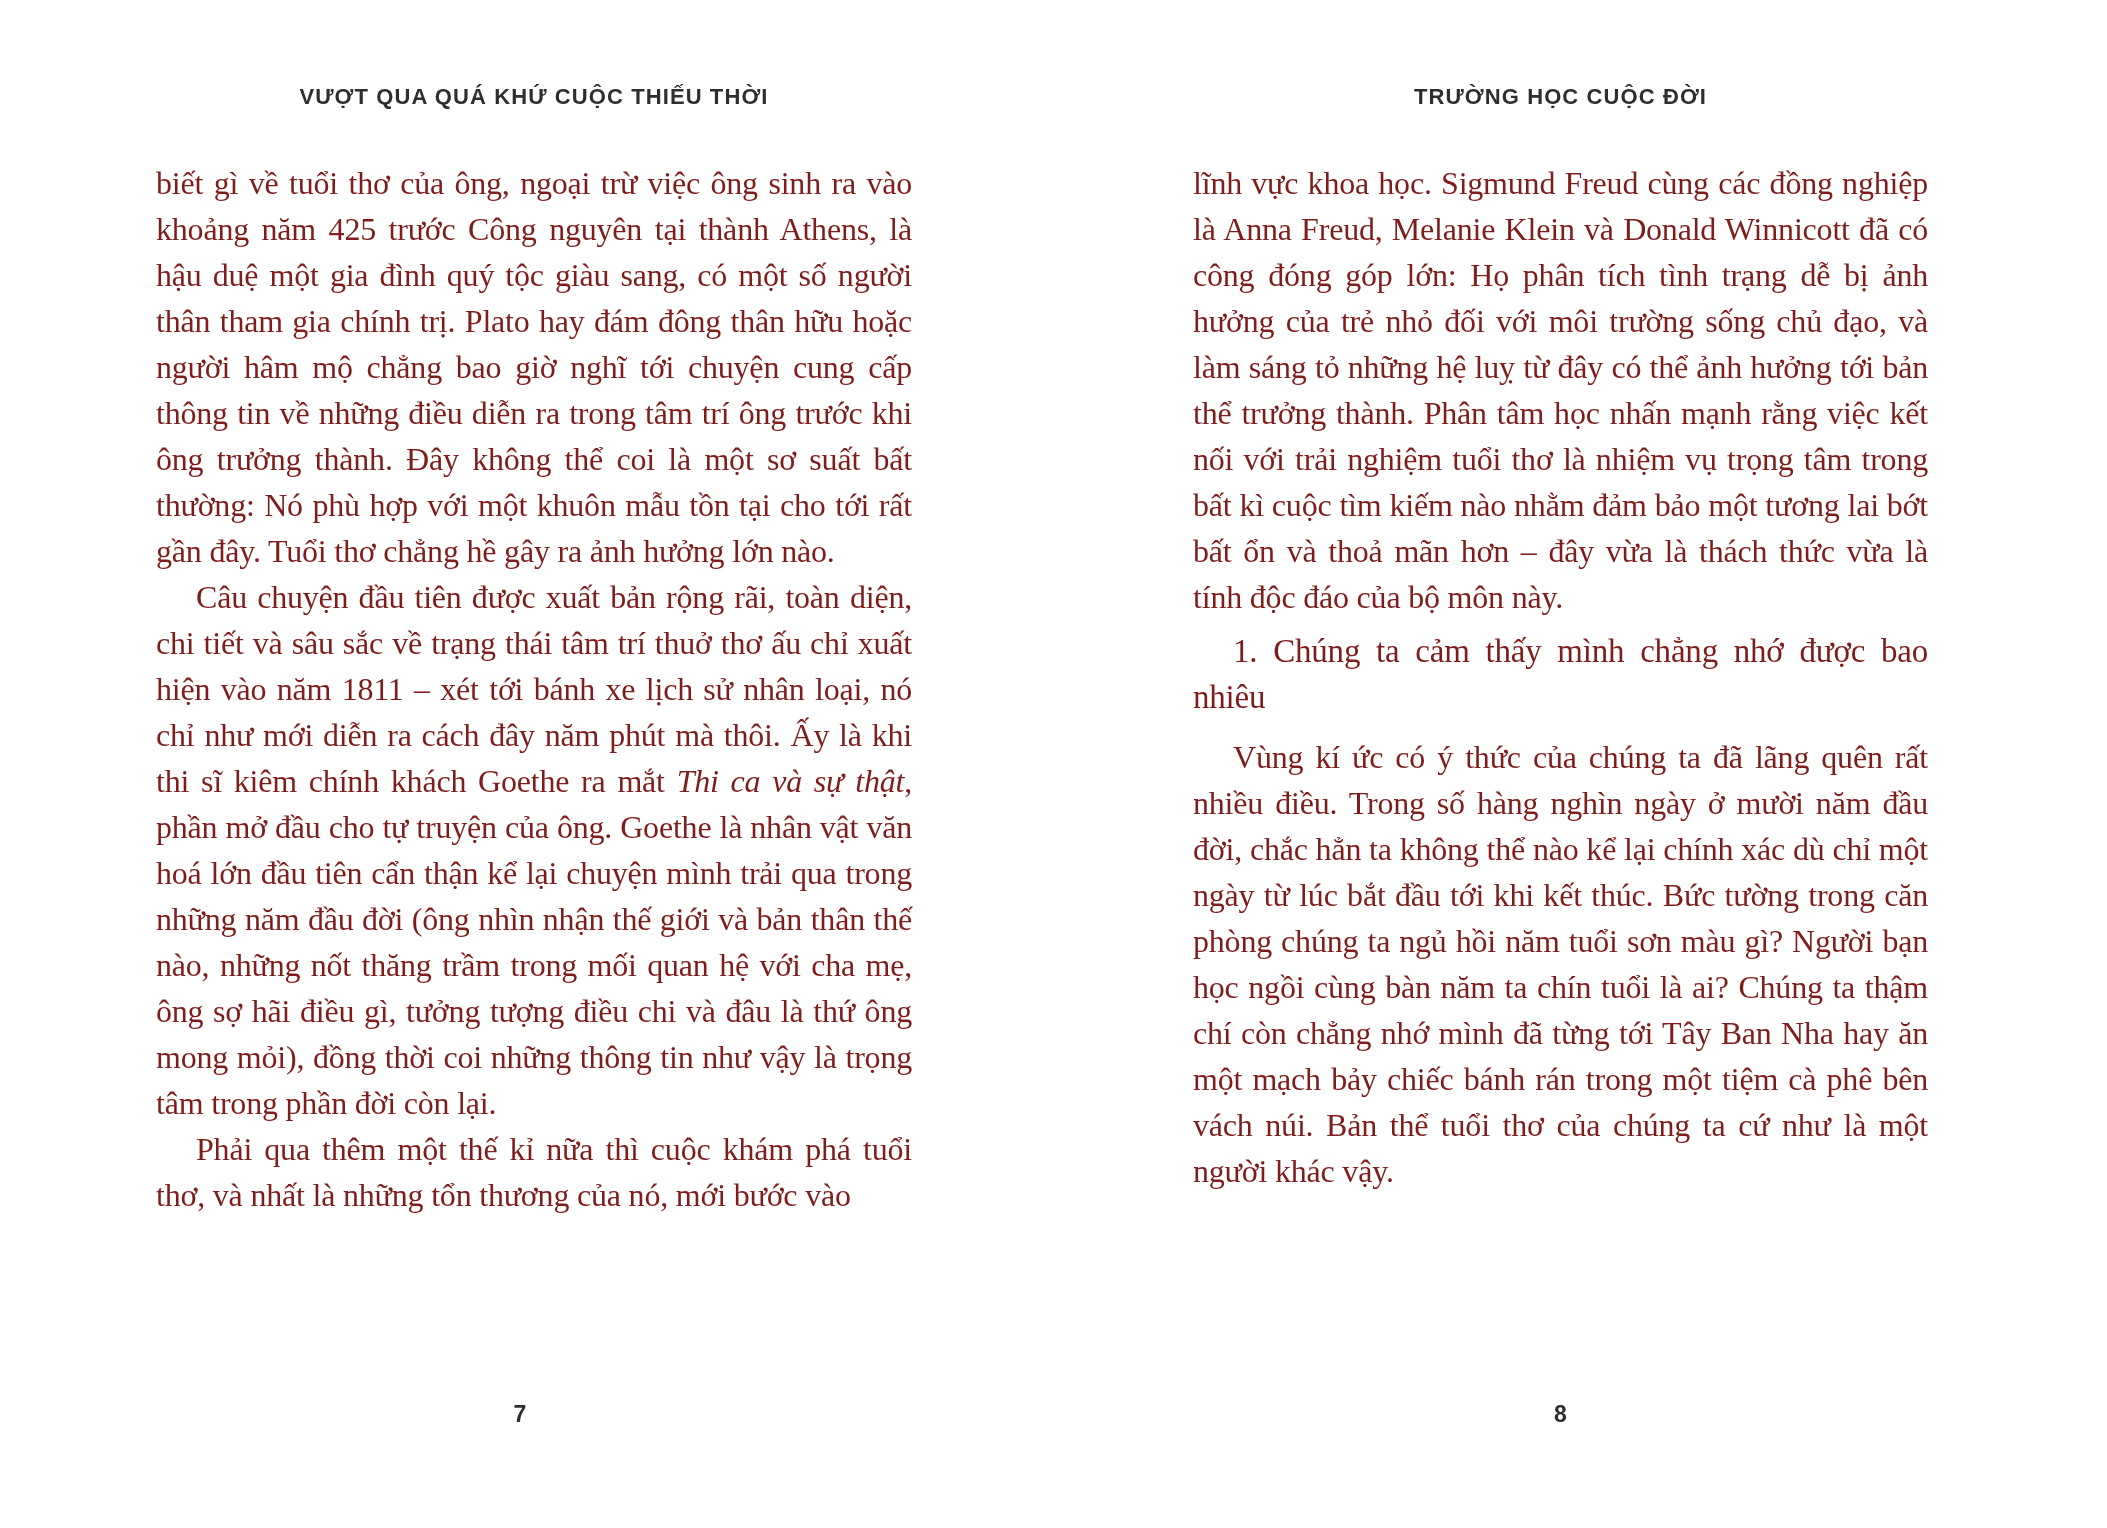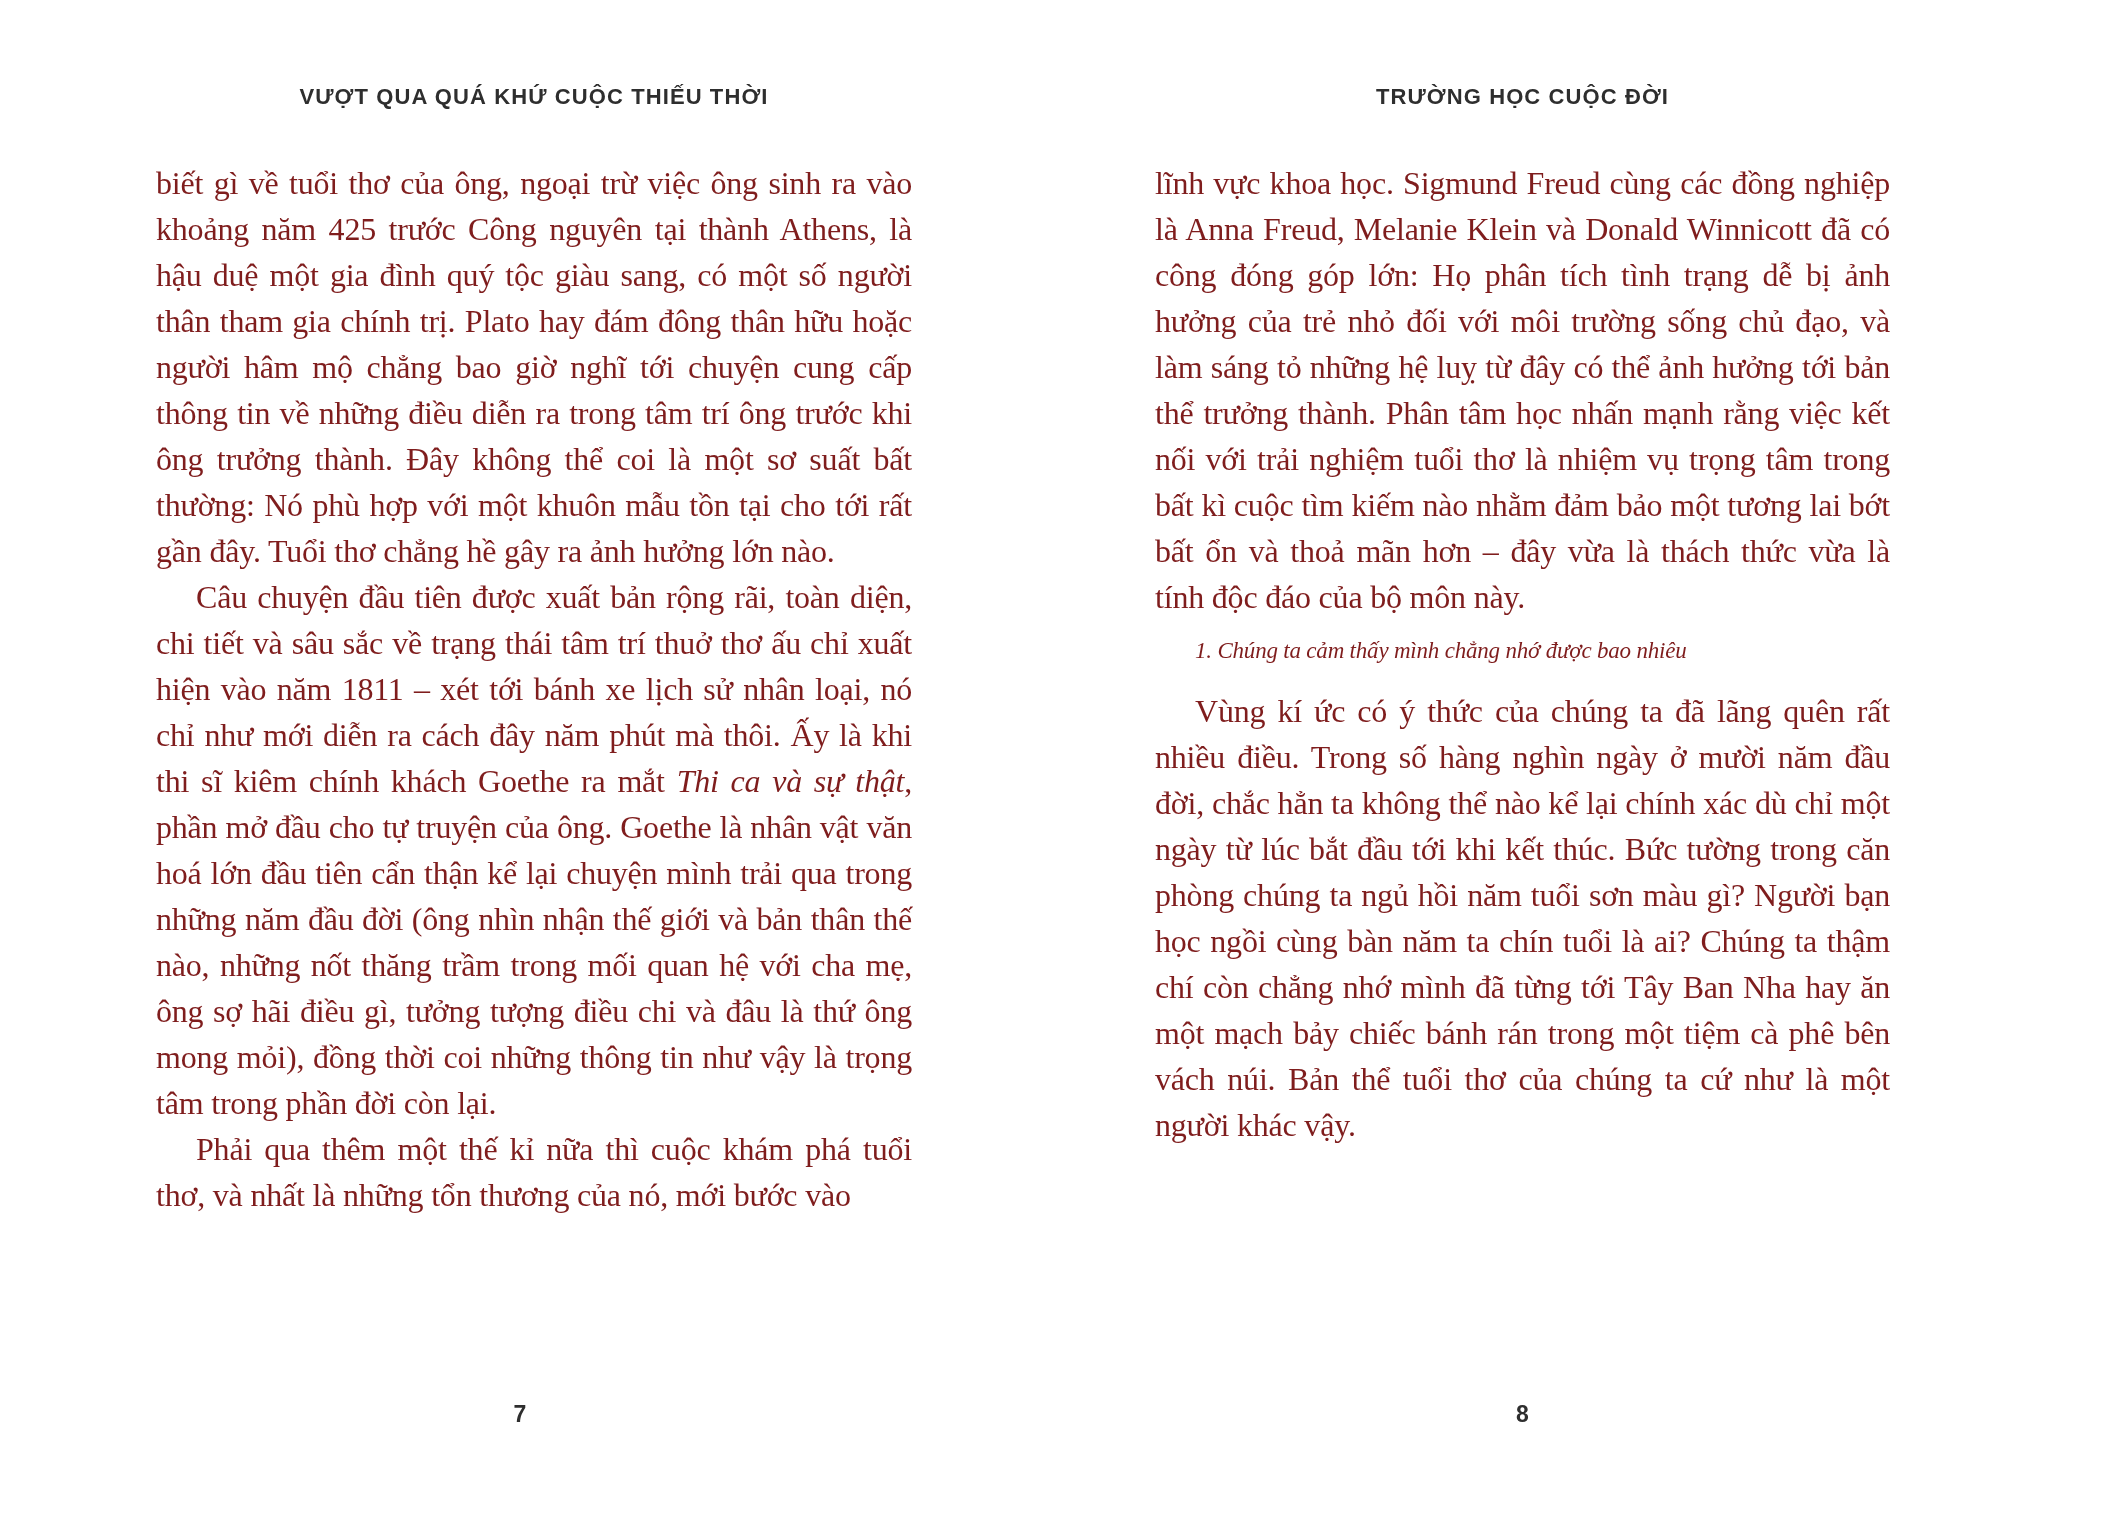--- a/index.html
+++ b/index.html
@@ -10,21 +10,21 @@
   body {
     position: relative;
     width: 2107px;
     height: 1528px;
     overflow: hidden;
     font-family: "Liberation Serif", "DejaVu Serif", serif;
     color: #1d1d1d;
   }
   .page { position: absolute; top: 0; height: 100%; }
   .page-left  { left: 0;      width: 1053px; }
-  .page-right { left: 1015px; width: 1054px; }
+  .page-right { left: 1053px; width: 1054px; }
 
   .running-head {
     position: absolute;
     top: 84px;
     font-family: "Liberation Sans", "DejaVu Sans", sans-serif;
     font-weight: 700;
     font-size: 22px;
     letter-spacing: 1.1px;
     color: #2e2e2e;
     text-align: center;
@@ -43,22 +43,21 @@
     color: #7f1d1d;
   }
   .page-left  .body-text { left: 156px; width: 756px; }
   .page-right .body-text { left: 140px; width: 735px; }
 
   .para { margin: 0; }
   .para.indent { text-indent: 40px; }
   .section-heading {
     margin: 8px 0 14px 0;
     text-indent: 40px;
-    font-style: italic;
-    font-size: 23px;
+    font-size: 33px;
   }
   .inline-italic { font-style: italic; }
 
   .folio {
     position: absolute;
     top: 1401px;
     font-family: "Liberation Sans", "DejaVu Sans", sans-serif;
     font-weight: 700;
     font-size: 23px;
     color: #2e2e2e;

